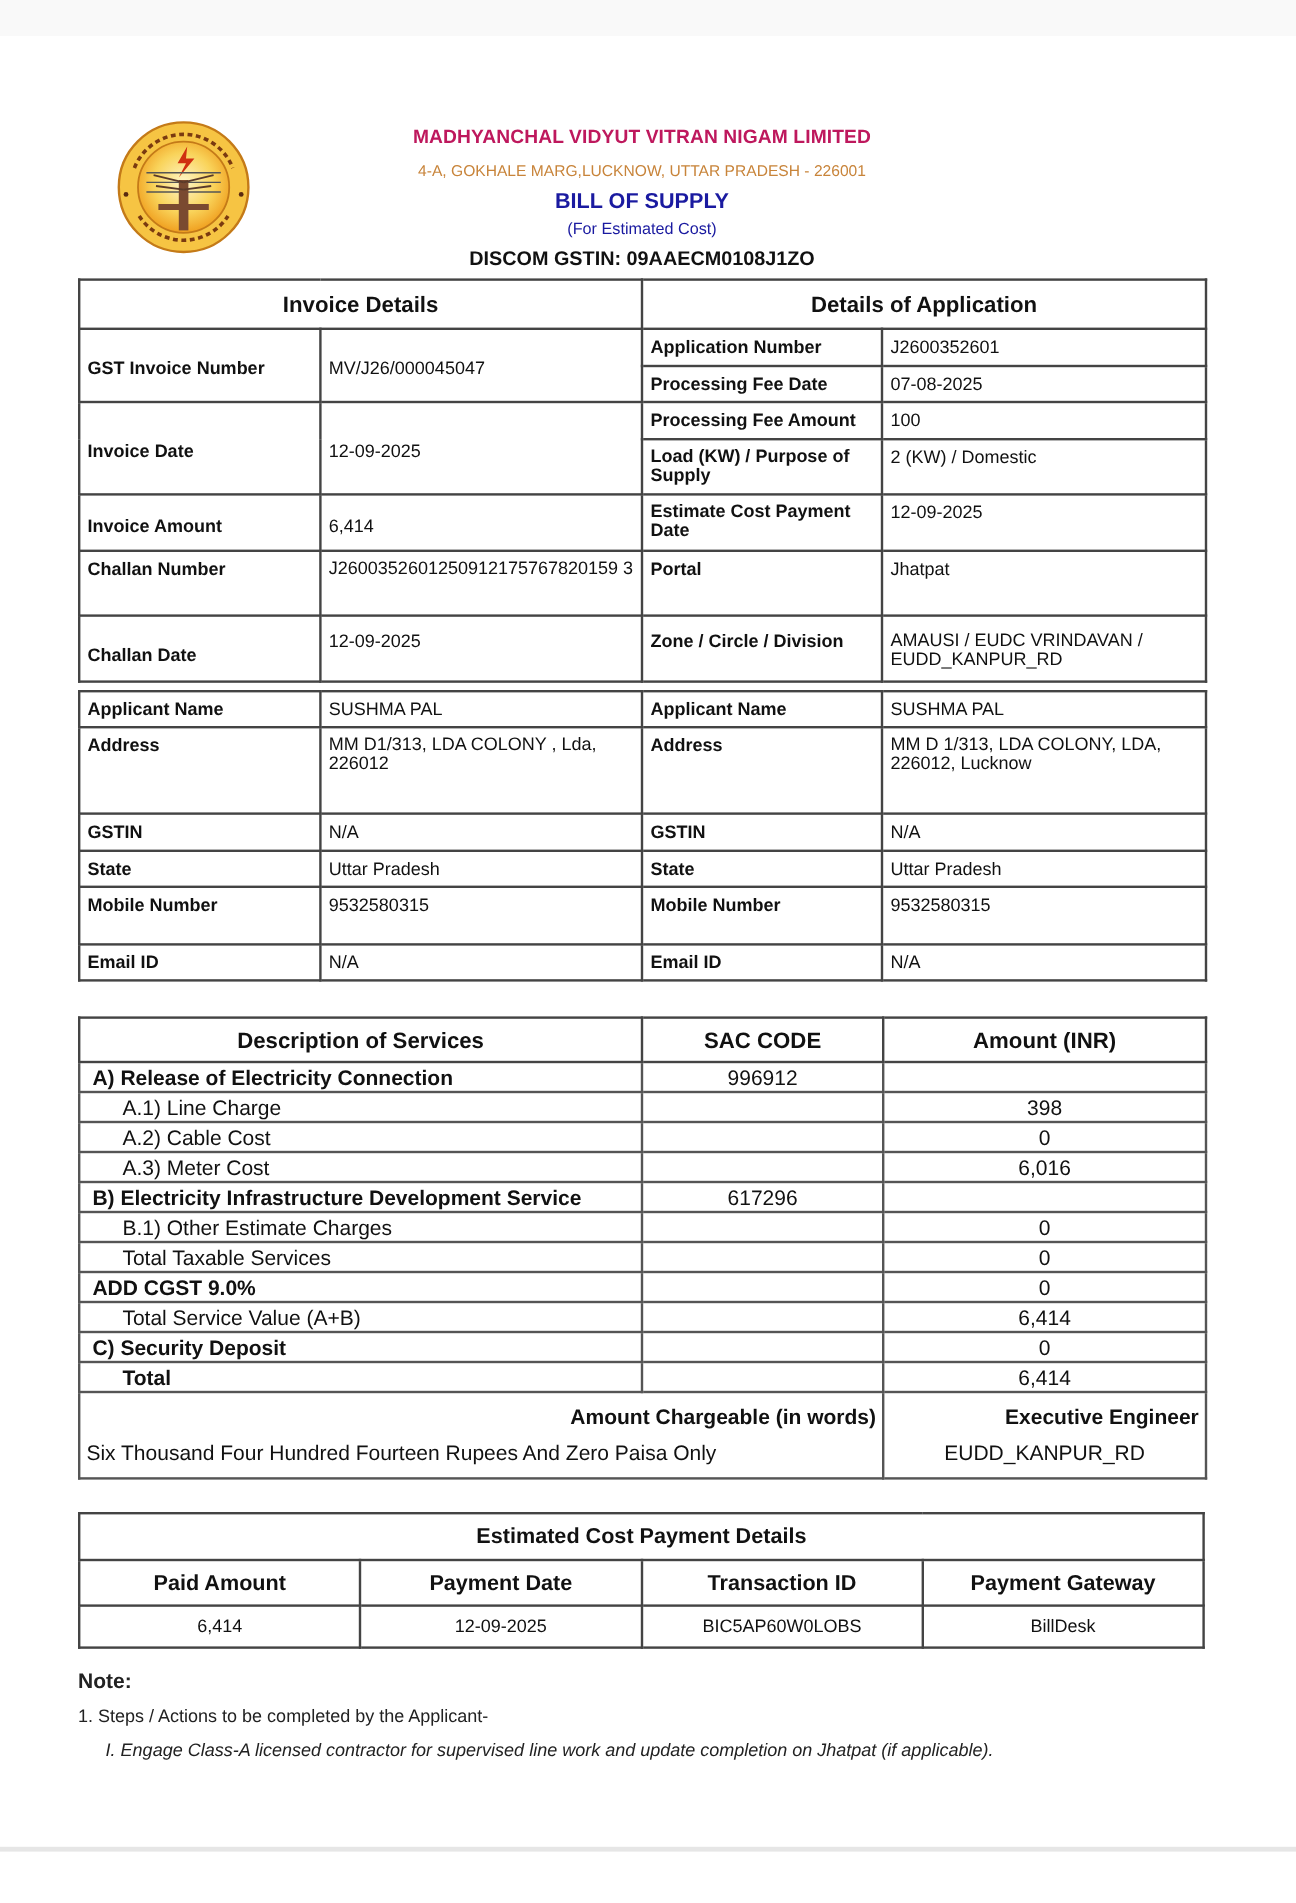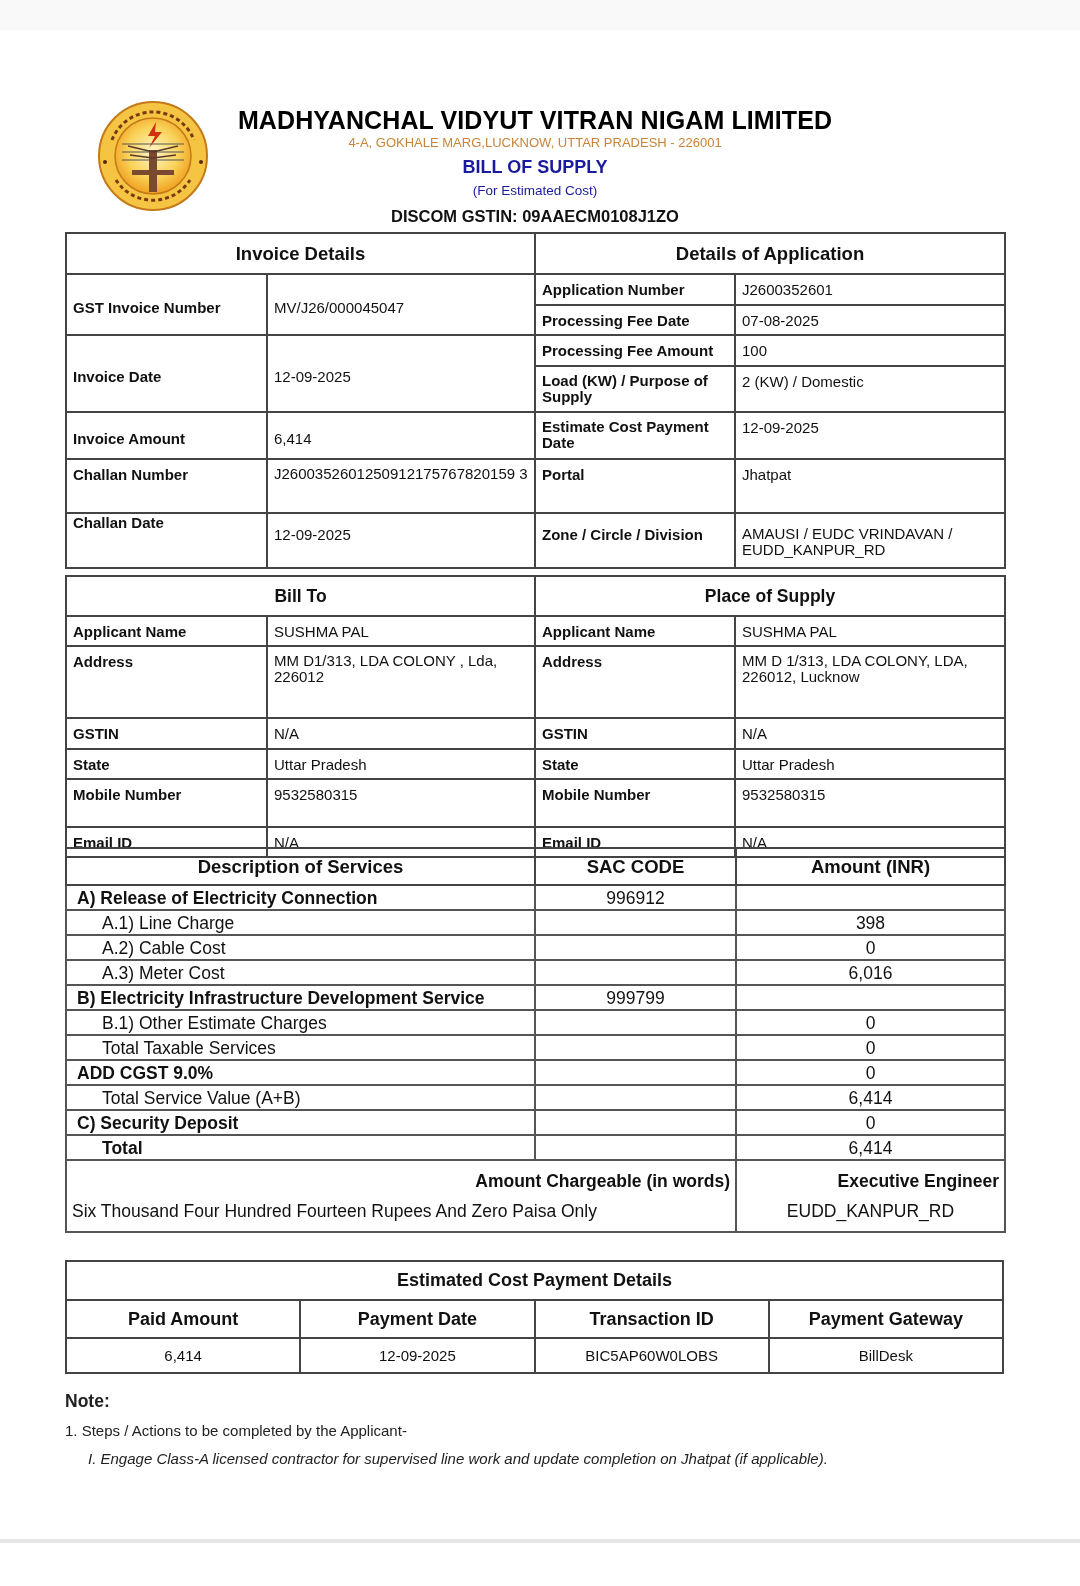--- a/index.html
+++ b/index.html
@@ -7,21 +7,21 @@
     width: 1080px; height: 1586px; position: relative; overflow: hidden;
     background: #ffffff; color: #111;
     font-family: "Liberation Sans", "DejaVu Sans", sans-serif;
   }
   .top-strip { position: absolute; left: 0; top: 0; width: 1080px; height: 30px; background: #f9f9f9; }
   .bottom-sep { position: absolute; left: 0; top: 1539px; width: 1080px; height: 4px; background: #e6e6e6; }
 
   
   .logo { position: absolute; left: 92px; top: 100px; width: 122px; height: 112px; }
   .hdr { position: absolute; left: 200px; width: 670px; text-align: center; }
-  .hdr-company { top: 106px; font-size: 25px; font-weight: bold; color: #000000; letter-spacing: 0.1px; }
+  .hdr-company { top: 106px; font-size: 16px; font-weight: bold; color: #be185d; letter-spacing: 0.1px; }
   .hdr-address { top: 135px; font-size: 13px; color: #c8843a; }
   .hdr-title { top: 157px; font-size: 18px; font-weight: bold; color: #1a1aa0; }
   .hdr-sub { top: 183px; font-size: 13.5px; color: #1a1aa0; }
   .hdr-gstin { top: 207px; font-size: 16.5px; font-weight: bold; color: #111; }
 
   
   table { border-collapse: collapse; position: absolute; left: 65px; width: 939px; table-layout: fixed; }
   td, th { border: 2px solid #444; padding: 0 6px; vertical-align: top; font-size: 15px; }
   th { font-weight: bold; text-align: center; vertical-align: middle; font-size: 18.5px; }
   .lbl { font-weight: bold; border-radius: 15px; }
@@ -128,40 +128,36 @@
     <td class="lbl cell-text">Estimate Cost Payment Date</td>
     <td>12-09-2025</td>
   </tr>
   <tr style="height:54px">
     <td class="lbl">Challan Number</td>
     <td class="cell-text" style="word-break:break-all">J2600352601250912175767820159 3</td>
     <td class="lbl">Portal</td>
     <td>Jhatpat</td>
   </tr>
   <tr style="height:55px">
-    <td class="lbl" style="padding-top:0">Challan Date</td>
+    <td class="lbl" style="padding-top:24px">Challan Date</td>
     <td style="padding-top:12px">12-09-2025</td>
     <td class="lbl" style="padding-top:12px">Zone / Circle / Division</td>
     <td class="cell-text" style="padding-top:12px">AMAUSI / EUDC VRINDAVAN / EUDD_KANPUR_RD</td>
   </tr>
 </tbody>
   </table>
 
 <table class="t-bill">
   <colgroup>
       <col style="width:201px">
       <col style="width:268px">
       <col style="width:200px">
       <col style="width:270px">
     </colgroup>
   <tbody>
-      <tr style="height:40px">
-    <th colspan="2" style="font-size:17.5px">Bill To</th>
-    <th colspan="2" style="font-size:17.5px">Place of Supply</th>
-  </tr>
   <tr style="height:30px">
     <td class="lbl">Applicant Name</td>
     <td>SUSHMA PAL</td>
     <td class="lbl">Applicant Name</td>
     <td>SUSHMA PAL</td>
   </tr>
   <tr style="height:72px">
     <td class="lbl">Address</td>
     <td class="cell-text">MM D1/313, LDA COLONY , Lda, 226012</td>
     <td class="lbl">Address</td>
@@ -223,21 +219,21 @@
         <td class="center"></td>
         <td class="center">0</td>
       </tr>
       <tr>
         <td class="indent">A.3) Meter Cost</td>
         <td class="center"></td>
         <td class="center">6,016</td>
       </tr>
       <tr>
         <td class="bold">B) Electricity Infrastructure Development Service</td>
-        <td class="center">999799</td>
+        <td class="center">617296</td>
         <td class="center"></td>
       </tr>
       <tr>
         <td class="indent">B.1) Other Estimate Charges</td>
         <td class="center"></td>
         <td class="center">0</td>
       </tr>
       <tr>
         <td class="indent">Total Taxable Services</td>
         <td class="center"></td>

